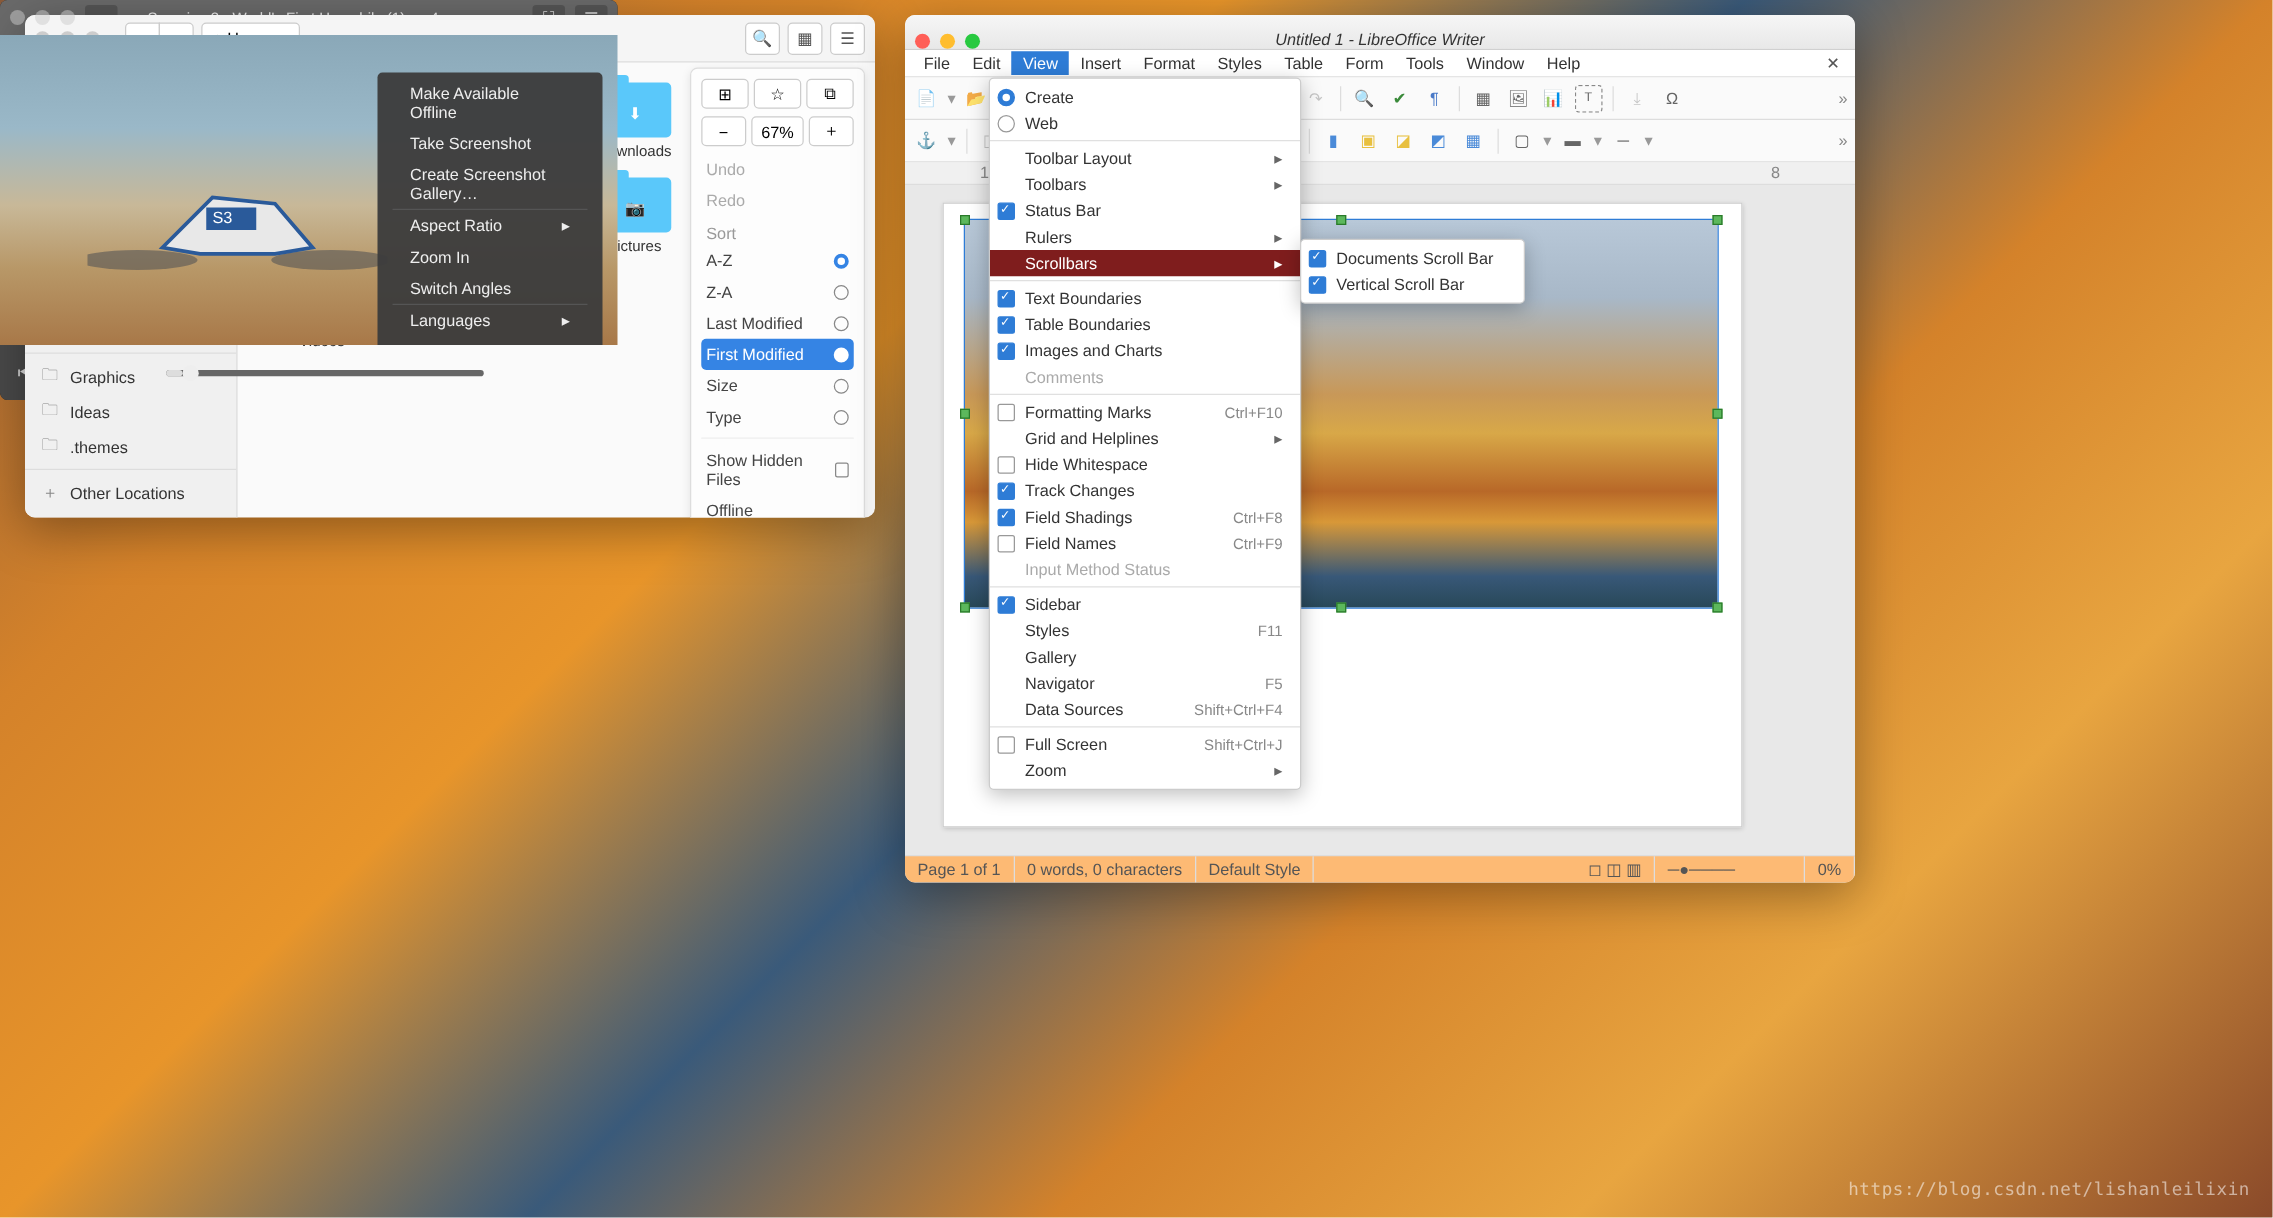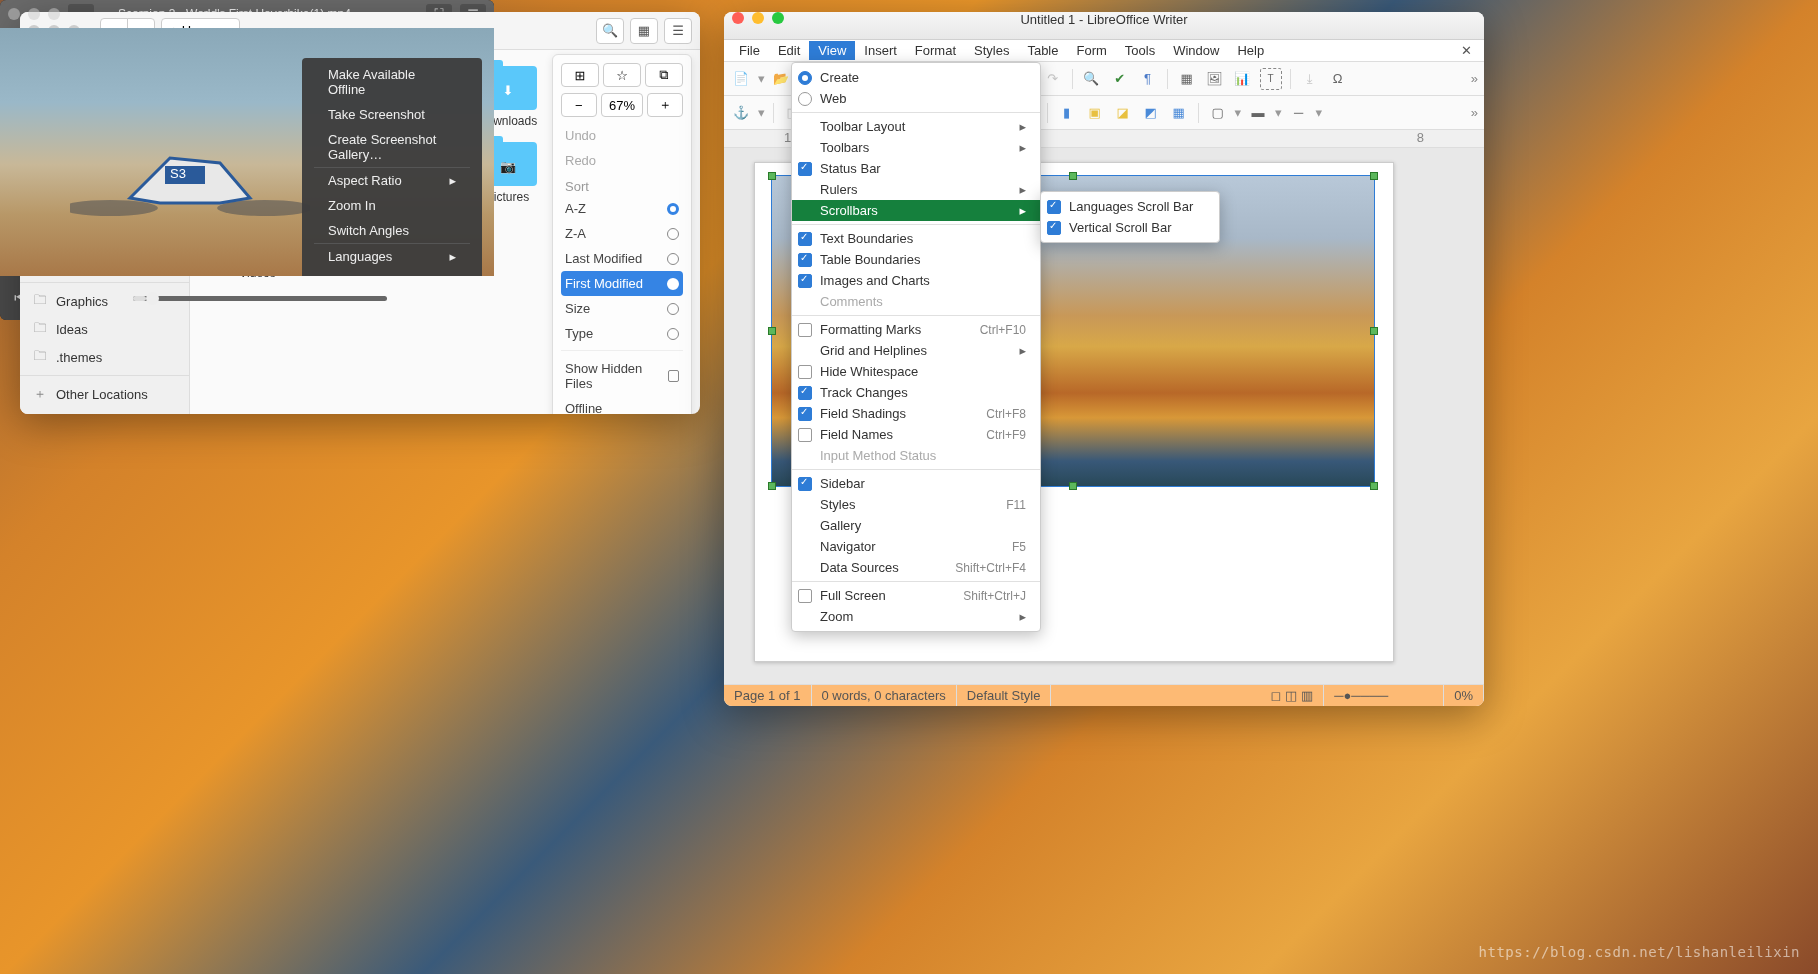--- a/index.html
+++ b/index.html
@@ -1,18 +1,18 @@
 <!DOCTYPE html>
 <html><head>
 <meta charset="utf-8">
 <style>
 * { margin:0; padding:0; box-sizing:border-box; font-family:-apple-system,'Segoe UI',Arial,sans-serif; font-size:13px; }
 body { width:1818px; height:974px; background:linear-gradient(135deg,#8a5a3a 0%,#d4822a 20%,#e8952a 35%,#3a5a7a 50%,#d4822a 65%,#e8a540 80%,#8a4a2a 100%); overflow:hidden; position:relative; }
 .window { position:absolute; background:#fff; border-radius:8px; box-shadow:0 10px 40px rgba(0,0,0,.35); overflow:hidden; }
-.titlebar { height:28px; background:linear-gradient(#f6f6f6,#e8e8e8); display:flex; align-items:flex-start; padding:0 8px; border-bottom:1px solid #d0d0d0; position:relative; }
+.titlebar { height:28px; background:linear-gradient(#f6f6f6,#e8e8e8); display:flex; align-items:flex-end; padding:0 8px; border-bottom:1px solid #d0d0d0; position:relative;font-style:italic; }
 .traffic { display:flex; gap:8px; }
 .tl { width:12px; height:12px; border-radius:50%; }
 .tl.red{background:#ff5f57}.tl.yel{background:#ffbd2e}.tl.grn{background:#28c940}.tl.gray{background:#ccc}
 .titlebar .title { position:absolute; left:0; right:0; text-align:center; font-size:13px; color:#333; pointer-events:none; }
 
 
 #fm { left:20px; top:12px; width:680px; height:402px; background:#fafafa; }
 #fm .tb { height:38px; background:#f5f5f5; border-bottom:1px solid #ddd; display:flex; align-items:center; padding:0 8px; gap:6px; }
 #fm .tbtn { width:28px; height:26px; border:1px solid #ccc; border-radius:4px; background:#fff; display:flex; align-items:center; justify-content:center; color:#555; }
 #fm .tbtn.group { border-radius:4px 0 0 4px; }
@@ -74,21 +74,21 @@
 #lo .ruler { height:18px; background:#f0f0f0; border-bottom:1px solid #ddd; position:relative; font-size:9px; color:#888;}
 #lo .doc { height:calc(100% - 28px - 22px - 34px - 34px - 18px - 22px); background:#e8e8e8; padding:14px 30px; position:relative;}
 #lo .page { width:640px; min-height:500px; background:#fff; box-shadow:0 1px 4px rgba(0,0,0,.2); position:relative; border:1px solid #ccc;}
 #lo .img { position:absolute; left:16px; top:12px; width:604px; height:312px; border:1px solid #2e7cd6; background:linear-gradient(180deg,#b8c8d8 0%,#a8b8c8 20%,#c89858 45%,#d8a848 55%,#b86828 70%,#d89838 78%,#385878 92%,#284858 100%);}
 #lo .handle { position:absolute; width:8px; height:8px; background:#5cb85c; border:1px solid #2a7a2a;}
 #lo .status { height:22px; border-top:1px solid #ddd; background:#fdba74; display:flex; align-items:center; font-size:11px; color:#555;}
 #lo .status .cell { padding:0 10px; border-right:1px solid #ddd; height:100%; display:flex; align-items:center;}
 #lo .menu { position:absolute; background:#fff; border:1px solid #ccc; border-radius:4px; box-shadow:0 4px 16px rgba(0,0,0,.25); padding:4px 0; font-size:13px; z-index:100;}
 #lo .mi { padding:3px 14px 3px 28px; display:flex; align-items:center; position:relative; color:#333; min-width:220px;}
 #lo .mi.dim { color:#aaa; }
-#lo .mi.sel { background:#15803d; color:#fff; }
+#lo .mi.sel { background:#7f1d1d; color:#fff; }
 #lo .mi .ck { position:absolute; left:6px; width:14px; height:14px; border:1px solid #999; border-radius:2px; background:#fff;}
 #lo .mi .ck.on { background:#2e7cd6; border-color:#2e7cd6; }
 #lo .mi .ck.on::after { content:'✓'; color:#fff; font-size:10px; position:absolute; left:1px; top:-2px;}
 #lo .mi .rd { position:absolute; left:6px; width:14px; height:14px; border:1px solid #999; border-radius:50%; background:#fff;}
 #lo .mi .rd.on { background:#2e7cd6; border-color:#2e7cd6;}
 #lo .mi .rd.on::after { content:''; position:absolute; left:3px; top:3px; width:6px; height:6px; background:#fff; border-radius:50%;}
 #lo .mi .sc { margin-left:auto; color:#888; font-size:12px;}
 #lo .mi .arr { margin-left:auto; color:#666;}
 #lo .mi.sel .arr { color:#fff; }
 #lo .msep { height:1px; background:#e0e0e0; margin:3px 0;}
@@ -580,21 +580,21 @@
         <span class="sc">Shift+Ctrl+J</span>
       </div>
       <div class="mi">
         <span>Zoom</span>
         <span class="arr">▸</span>
       </div>
     </div>
   <div class="menu submenu" id="lo-sub" style="left:316px;top:179px;width:180px;min-width:0">
       <div class="mi" style="min-width: 0px;">
         <span class="ck on"></span>
-        <span>Languages Scroll Bar</span>
+        <span>Documents Scroll Bar</span>
       </div>
       <div class="mi" style="min-width: 0px;">
         <span class="ck on"></span>
         <span>Vertical Scroll Bar</span>
       </div>
     </div>
 </div>
 
 <div id="watermark">https://blog.csdn.net/lishanleilixin</div>
 

